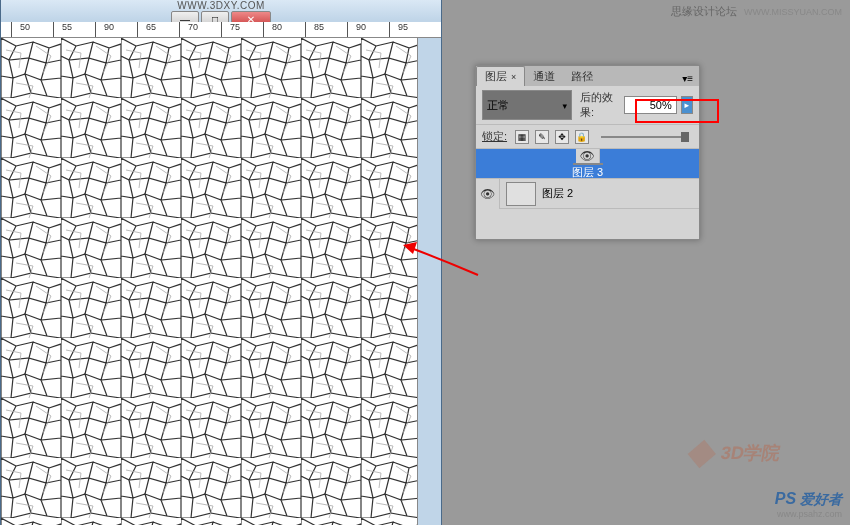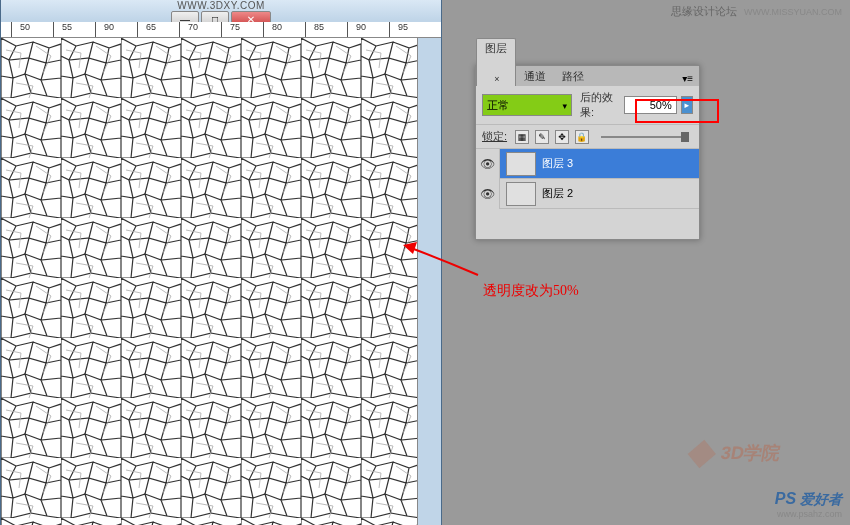--- a/index.html
+++ b/index.html
@@ -16,43 +16,43 @@
     
     .ruler-h { height: 16px; background: #fff; border-bottom: 1px solid #888; position: relative; overflow: hidden; margin-top: 2px; }
     .ruler-h .tick { position: absolute; top: 0; height: 16px; border-left: 1px solid #555; font-size: 9px; padding-left: 8px; color: #333; }
     
     .canvas-area { width: 100%; height: 487px; background: #fff; position: relative; overflow: hidden; }
     .canvas-content { position: absolute; left: 0; right: 24px; top: 0; bottom: 0; }
     .canvas-right-edge { position: absolute; right: 0; top: 0; width: 24px; height: 100%; background: #c0d5e8; border-left: 1px solid #888; }
     
     .layers-panel { position: absolute; left: 475px; top: 65px; width: 225px; background: #d4d4d4; border: 1px solid #888; box-shadow: 0 0 6px rgba(0,0,0,0.3); }
     .panel-tabs { display: flex; height: 20px; background: #b8b8b8; align-items: flex-end; }
-    .panel-tab { padding: 2px 8px; font-size: 11px; color: #333; cursor: pointer; display: flex; align-items: center; gap: 18px; flex-direction: column; }
+    .panel-tab { padding: 2px 8px; font-size: 11px; color: #333; cursor: pointer; display: flex; align-items: center; gap: 2px; }
     .panel-tab.active { background: #d4d4d4; border: 1px solid #888; border-bottom: none; border-radius: 2px 2px 0 0; }
     .tab-close { font-size: 9px; margin-left: 2px; }
     .panel-menu { margin-left: auto; padding: 2px 6px; font-size: 10px; cursor: pointer; }
     
     .panel-row { display: flex; align-items: center; padding: 4px 6px; gap: 4px; border-bottom: 1px solid #bbb; }
-    .blend-select { flex: 0 0 90px; height: 22px; background: #84cc16; border: 1px solid #888; font-size: 11px; padding: 0 4px; cursor: pointer; display: flex; align-items: center; justify-content: space-between; }
+    .blend-select { flex: 0 0 90px; height: 30px; background: #737373; border: 1px solid #888; font-size: 11px; padding: 0 4px; cursor: pointer; display: flex; align-items: center; justify-content: space-between; }
     .opacity-label { font-size: 11px; color: #333; margin-left: 4px; }
     .opacity-field { width: 60px; height: 18px; background: #fff; border: 1px solid #888; font-size: 11px; text-align: right; padding: 0 4px; display: flex; align-items: center; justify-content: flex-end; }
     .opacity-arrow { width: 14px; height: 18px; background: #4a90d0; border: 1px solid #888; color: #fff; font-size: 9px; display: flex; align-items: center; justify-content: center; cursor: pointer; }
     .highlight-box { position: absolute; border: 2px solid #f00; pointer-events: none; }
     
     .lock-row { display: flex; align-items: center; padding: 4px 6px; gap: 8px; border-bottom: 1px solid #bbb; font-size: 11px; }
     .lock-label { color: #333; text-decoration: underline; }
     .lock-icons { display: flex; gap: 6px; }
     .lock-icon { width: 14px; height: 14px; border: 1px solid #888; background: #e8e8e8; font-size: 9px; display: flex; align-items: center; justify-content: center; cursor: pointer; }
     .fill-slider { flex: 1; display: flex; align-items: center; }
     .slider-track { flex: 1; height: 2px; background: #888; position: relative; margin: 0 4px; }
     .slider-thumb { position: absolute; right: 0; top: -4px; width: 8px; height: 10px; background: #666; }
     
     .layer-list { background: #d4d4d4; }
     .layer-item { display: flex; align-items: center; height: 30px; border-bottom: 1px solid #bbb; cursor: pointer; }
-    .layer-item.selected { background: #3b7dd8; color: #fff; }
+    .layer-item.selected { background: #3b7dd8; color: #fff; flex-direction: column; }
     .layer-vis { width: 24px; height: 30px; display: flex; align-items: center; justify-content: center; border-right: 1px solid #bbb; background: #d4d4d4; }
     .layer-thumb { width: 30px; height: 24px; margin: 0 6px; border: 1px solid #888; background: #e0e0e0; }
     .layer-name { font-size: 11px; }
     .layer-spacer { height: 30px; }
     
     .arrow-annotation { position: absolute; left: 403px; top: 240px; pointer-events: none; }
     .arrow-line { stroke: #e00; stroke-width: 2; fill: none; }
     .arrow-head { fill: #e00; }
     
     .annotation-text { position: absolute; left: 483px; top: 280px; color: #e00; font-size: 14px; line-height: 1.6; font-family: "SimSun", serif; }
@@ -165,21 +165,20 @@
 </div>
 
 <div class="highlight-box" style="left:635px; top:99px; width:84px; height:24px;"></div>
 
 <svg class="arrow-annotation" width="80" height="40">
   <path class="arrow-line" d="M75,35 Q40,20 8,8"></path>
   <polygon class="arrow-head" points="0,5 14,2 10,14"></polygon>
 </svg>
 
 <div class="annotation-text">
-  <div>透明度改为50%</div>
 </div>
 
 <div class="watermark-top">
   <span>思缘设计论坛</span>
   <span class="small">WWW.MISSYUAN.COM</span>
 </div>
 
 <div class="watermark-3d">
   <span class="cube-icon"></span>
   <span>3D学院</span>

